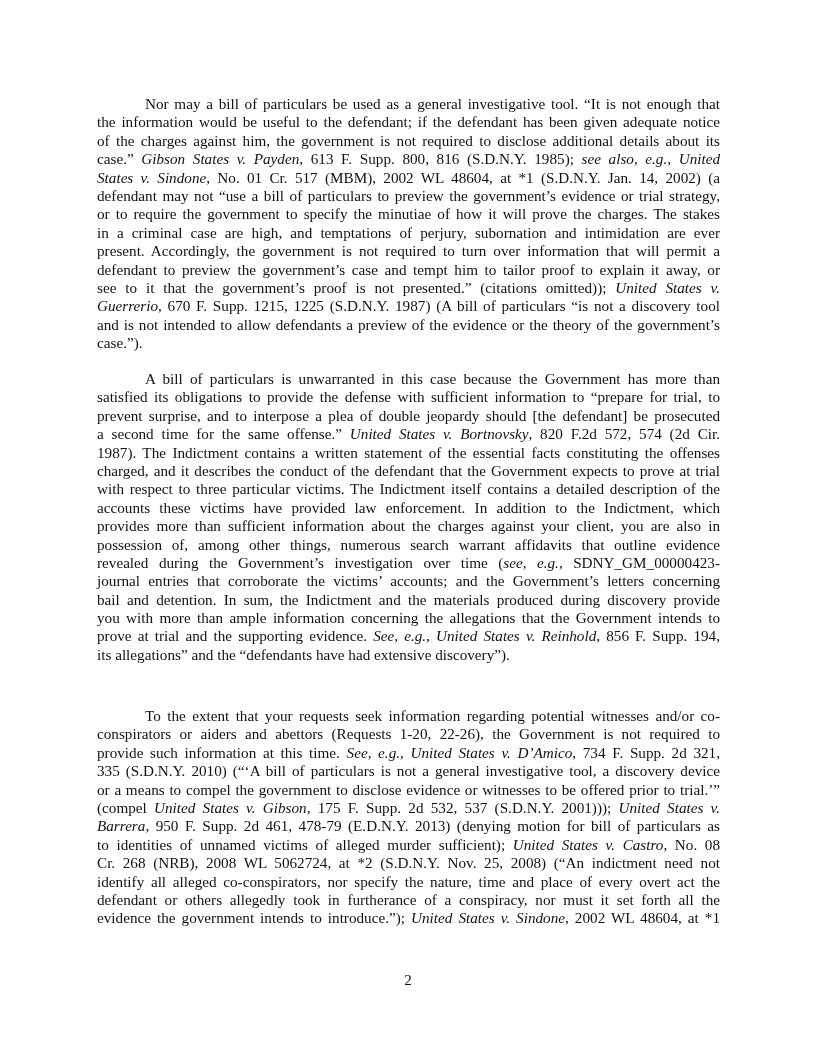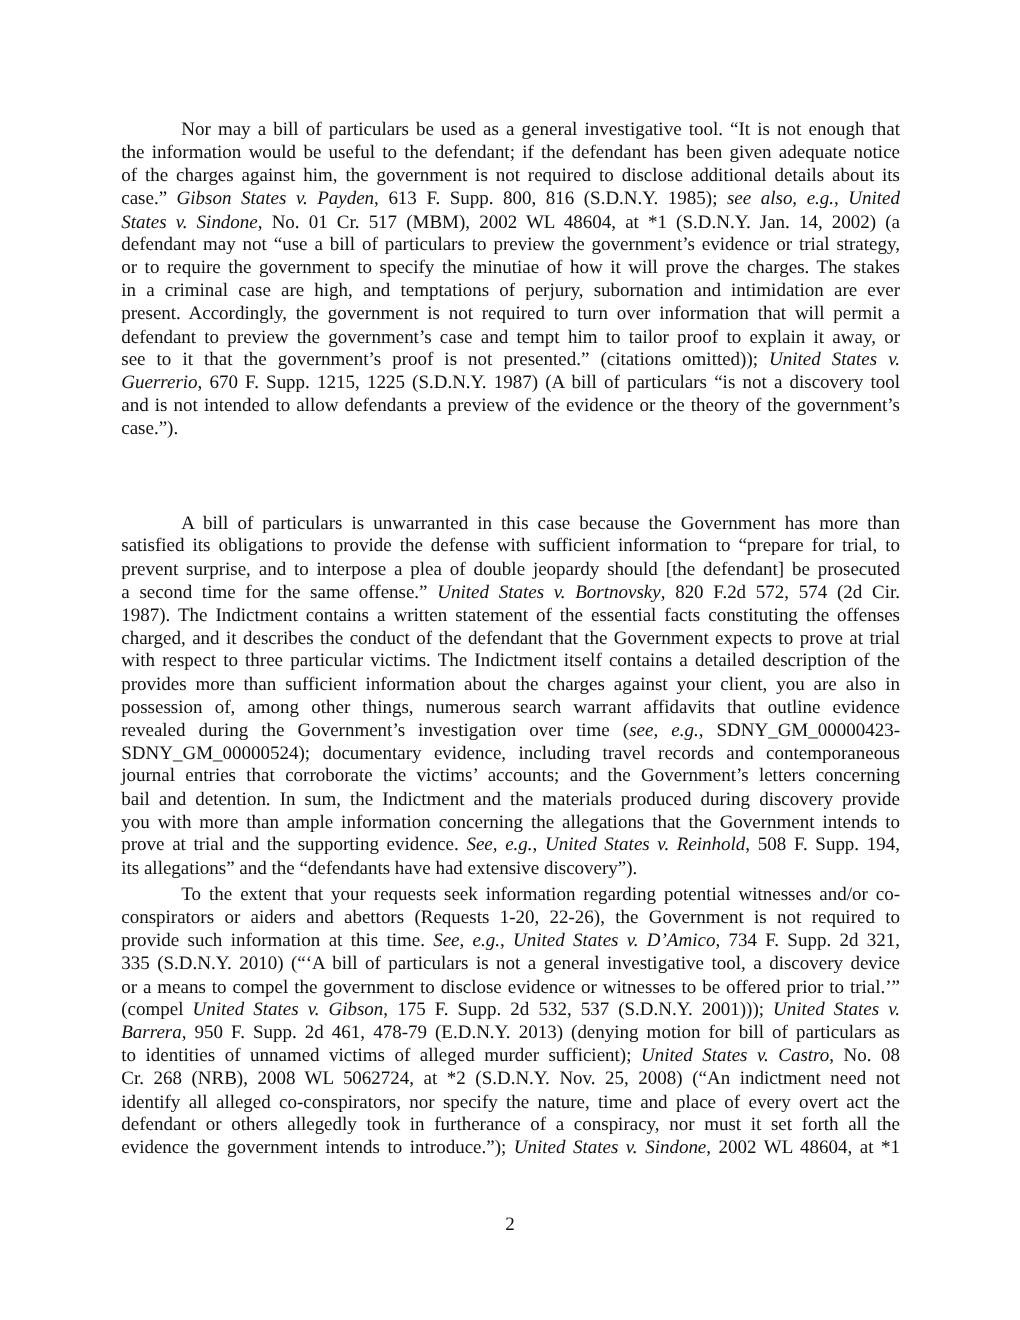--- a/index.html
+++ b/index.html
@@ -40,21 +40,21 @@
     }
     .line.last {
       text-align-last: left;
     }
     .line.indent {
       padding-left: 48px;
     }
     .seg { }
     .it { font-style: italic; }
     #p1 { top: 95px; }
-    #p2 { top: 370px; margin-top: 40px; }
+    #p2 { top: 370px; }
     #p3 { top: 707px; }
     .page-number {
       position: absolute;
       top: 971px;
       left: 0;
       width: 816px;
       text-align: center;
       font-size: 15.2px;
     }
   </style>
@@ -79,28 +79,28 @@
       <span class="line last"><span class="seg">case.”).</span></span>
     </div>
   <div class="para" id="p2">
       <span class="line indent"><span class="seg">A bill of particulars is unwarranted in this case because the Government has more than</span></span>
       <span class="line"><span class="seg">satisfied its obligations to provide the defense with sufficient information to “prepare for trial, to</span></span>
       <span class="line"><span class="seg">prevent surprise, and to interpose a plea of double jeopardy should [the defendant] be prosecuted</span></span>
       <span class="line"><span class="seg">a second time for the same offense.”  </span><span class="seg it">United States v. Bortnovsky</span><span class="seg">, 820 F.2d 572, 574 (2d Cir.</span></span>
       <span class="line"><span class="seg">1987).  The Indictment contains a written statement of the essential facts constituting the offenses</span></span>
       <span class="line"><span class="seg">charged, and it describes the conduct of the defendant that the Government expects to prove at trial</span></span>
       <span class="line"><span class="seg">with respect to three particular victims.  The Indictment itself contains a detailed description of the</span></span>
+      <span class="line"><span class="seg">accounts these victims have provided law enforcement.  In addition to the Indictment, which</span></span>
       <span class="line"><span class="seg">provides more than sufficient information about the charges against your client, you are also in</span></span>
       <span class="line"><span class="seg">possession of, among other things, numerous search warrant affidavits that outline evidence</span></span>
       <span class="line"><span class="seg">revealed during the Government’s investigation over time (</span><span class="seg it">see, e.g.</span><span class="seg">, SDNY_GM_00000423-</span></span>
-      <span class="line"><span class="seg">SDNY_GM_00000524); documentary evidence, including travel records and contemporaneous</span></span>
       <span class="line"><span class="seg">journal entries that corroborate the victims’ accounts; and the Government’s letters concerning</span></span>
       <span class="line"><span class="seg">bail and detention.  In sum, the Indictment and the materials produced during discovery provide</span></span>
       <span class="line"><span class="seg">you with more than ample information concerning the allegations that the Government intends to</span></span>
-      <span class="line"><span class="seg">prove at trial and the supporting evidence.  </span><span class="seg it">See, e.g.</span><span class="seg">, </span><span class="seg it">United States v. Reinhold</span><span class="seg">, 508 F. Supp. 194,</span></span>
+      <span class="line"><span class="seg">prove at trial and the supporting evidence.  </span><span class="seg it">See, e.g.</span><span class="seg">, </span><span class="seg it">United States v. Reinhold</span><span class="seg">, 856 F. Supp. 194,</span></span>
       <span class="line last"><span class="seg">its allegations” and the “defendants have had extensive discovery”).</span></span>
     </div>
   <div class="para" id="p3">
       <span class="line indent"><span class="seg">To the extent that your requests seek information regarding potential witnesses and/or co-</span></span>
       <span class="line"><span class="seg">conspirators or aiders and abettors (Requests 1-20, 22-26), the Government is not required to</span></span>
       <span class="line"><span class="seg">provide such information at this time.  </span><span class="seg it">See, e.g.</span><span class="seg">, </span><span class="seg it">United States v. D’Amico</span><span class="seg">, 734 F. Supp. 2d 321,</span></span>
       <span class="line"><span class="seg">335 (S.D.N.Y. 2010) (“‘A bill of particulars is not a general investigative tool, a discovery device</span></span>
       <span class="line"><span class="seg">or a means to compel the government to disclose evidence or witnesses to be offered prior to trial.’”</span></span>
       <span class="line"><span class="seg">(compel </span><span class="seg it">United States v. Gibson</span><span class="seg">, 175 F. Supp. 2d 532, 537 (S.D.N.Y. 2001))); </span><span class="seg it">United States v.</span></span>
       <span class="line"><span class="seg it">Barrera</span><span class="seg">, 950 F. Supp. 2d 461, 478-79 (E.D.N.Y. 2013) (denying motion for bill of particulars as</span></span>

